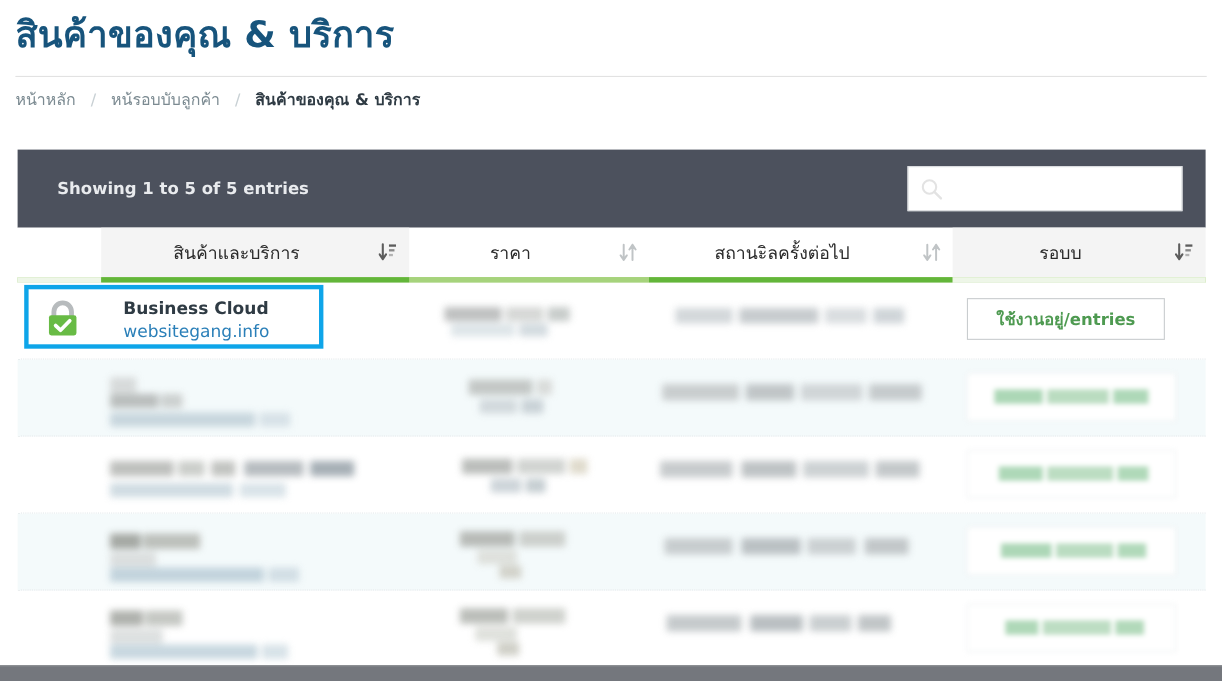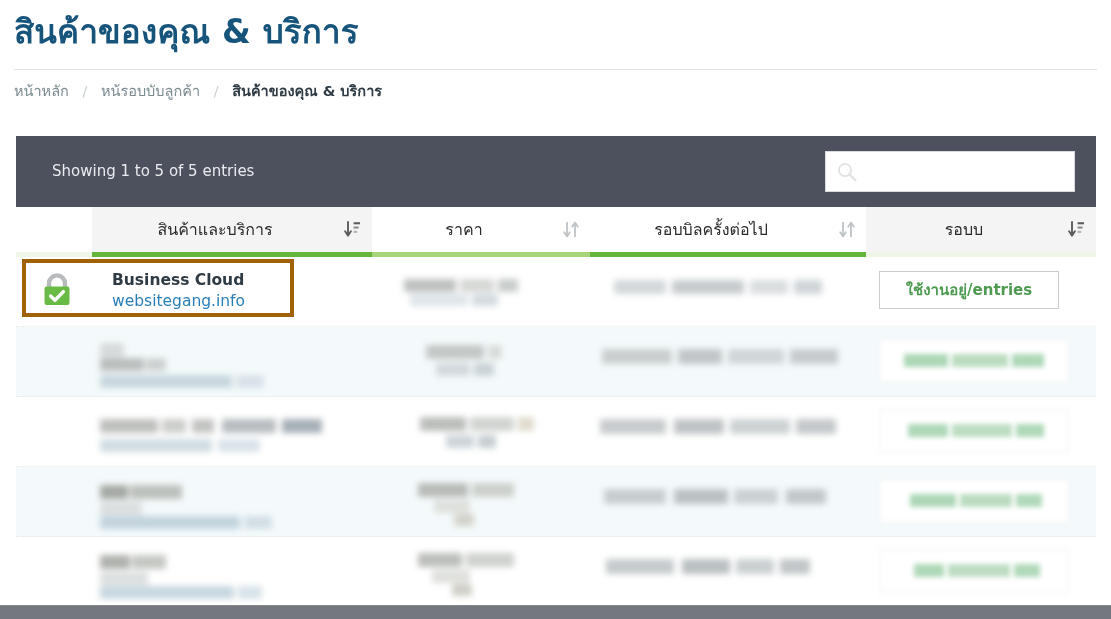--- a/index.html
+++ b/index.html
@@ -66,20 +66,21 @@
     height: 71px;
     background: #4c515d;
   }
   .entries-info {
     position: absolute;
     left: 36px;
     top: 26px;
     font-size: 15px;
     color: #e9ebee;
     white-space: nowrap;
+    font-weight: bold;
   }
   .search-wrap {
     position: absolute;
     right: 21px;
     top: 15px;
     width: 250px;
     height: 41px;
     background: #ffffff;
     border: 1px solid #d8dadd;
     box-sizing: border-box;
@@ -173,21 +174,21 @@
   }
   .cell { position: absolute; top: 0; height: 70px; }
 
   
   .feature-box {
     position: absolute;
     left: 6px;
     top: 2px;
     width: 272px;
     height: 58px;
-    border: 4px solid #a16207;
+    border: 4px solid #0ea5e9;
     background: #ffffff;
     box-sizing: border-box;
   }
   .lock-icon {
     position: absolute;
     left: 12px;
     top: 7px;
     width: 38px;
     height: 38px;
   }
@@ -319,21 +320,21 @@
 
         <div class="th" style="left:356px; width:218px;">
           <div class="th-label">ราคา</div>
           <svg class="sort-icon" viewBox="0 0 18 19">
             <path d="M5 2.6 L5 15.4 M5 16.4 L2.2 12.2 M5 16.4 L7.8 12.2" fill="none" stroke="#c0c4c6" stroke-width="1.8" stroke-linecap="round"></path>
             <path d="M13 16.4 L13 3.6 M13 2.6 L10.2 6.8 M13 2.6 L15.8 6.8" fill="none" stroke="#c0c4c6" stroke-width="1.8" stroke-linecap="round"></path>
           </svg>
         </div>
 
         <div class="th" style="left:574px; width:276px;">
-          <div class="th-label">รอบบิลครั้งต่อไป</div>
+          <div class="th-label">สถานะิลครั้งต่อไป</div>
           <svg class="sort-icon" viewBox="0 0 18 19">
             <path d="M5 2.6 L5 15.4 M5 16.4 L2.2 12.2 M5 16.4 L7.8 12.2" fill="none" stroke="#c0c4c6" stroke-width="1.8" stroke-linecap="round"></path>
             <path d="M13 16.4 L13 3.6 M13 2.6 L10.2 6.8 M13 2.6 L15.8 6.8" fill="none" stroke="#c0c4c6" stroke-width="1.8" stroke-linecap="round"></path>
           </svg>
         </div>
 
         <div class="th shade" style="left:850px; width:230px;">
           <div class="th-label">รอบบ</div>
           <svg class="sort-icon" viewBox="0 0 18 19">
             <path d="M4 2 L4 14.5 M4 15.6 L1.1 11.3 M4 15.6 L6.9 11.3" fill="none" stroke="#5d5d5d" stroke-width="1.9" stroke-linecap="round"></path>

